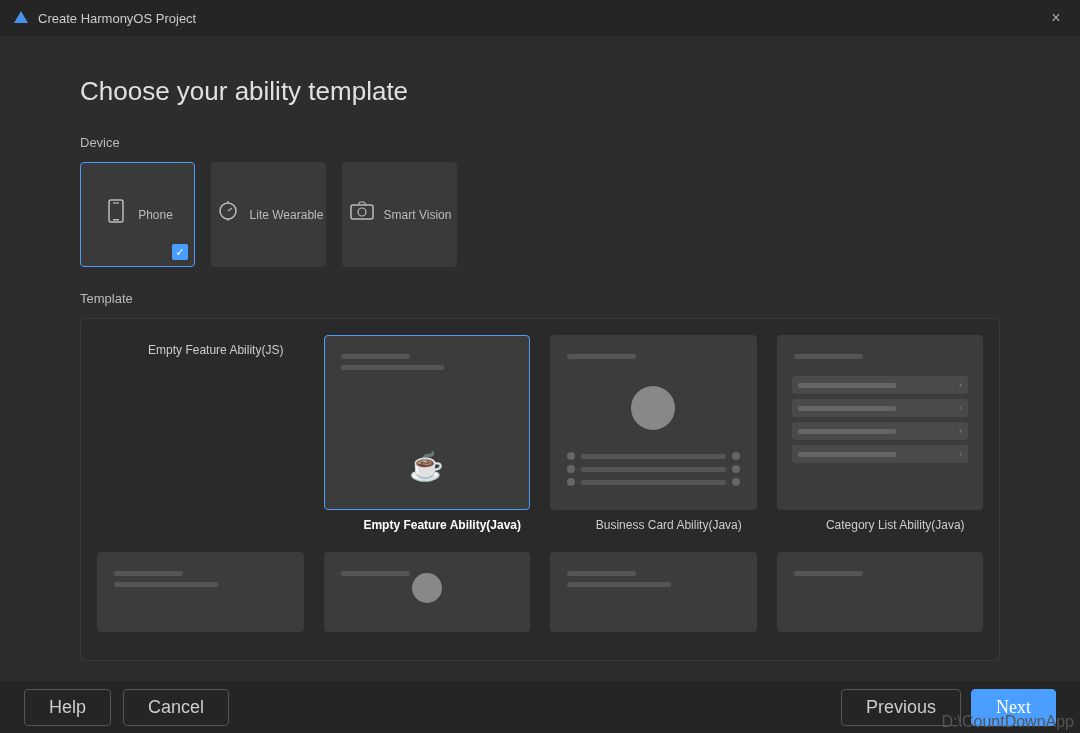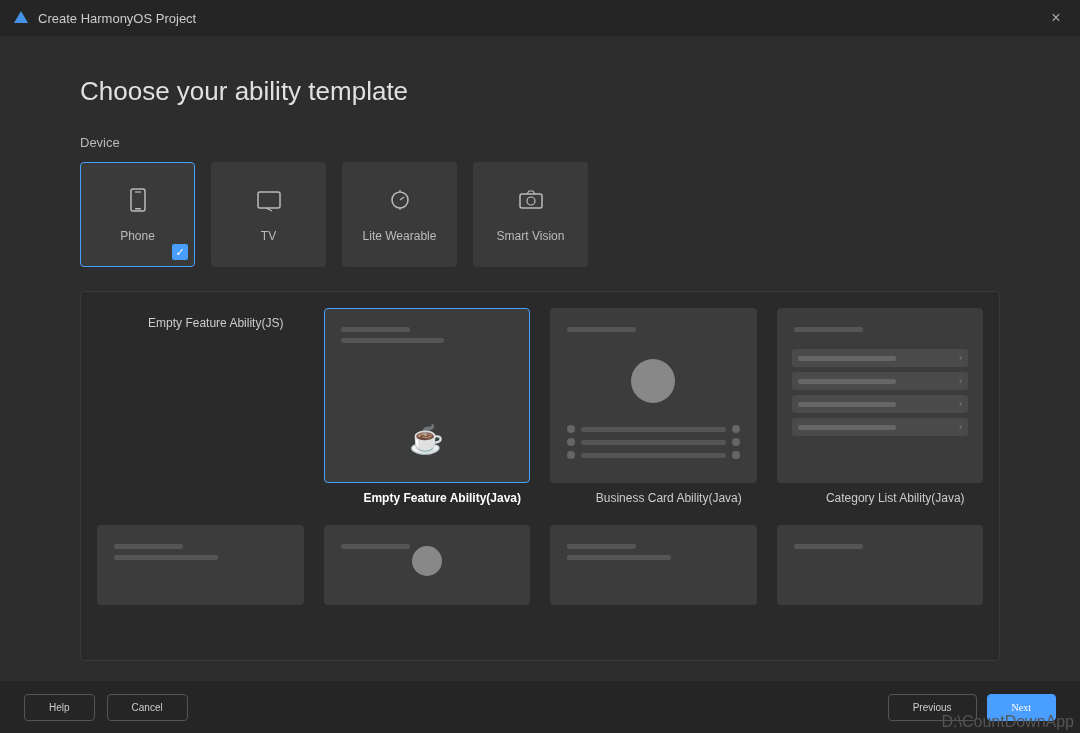--- a/index.html
+++ b/index.html
@@ -82,21 +82,21 @@
       margin-bottom: 24px;
     }
 
     .device-card {
       width: 115px;
       height: 105px;
       background: #3a3a3a;
       border-radius: 4px;
       border: 1.5px solid transparent;
       display: flex;
-      flex-direction: column;
+      flex-direction: row;
       align-items: center;
       justify-content: center;
       cursor: pointer;
       position: relative;
       gap: 8px;
     }
 
     .device-card.selected {
       border-color: #4a9eff;
     }
@@ -317,21 +317,21 @@
 
     .footer-right {
       margin-left: auto;
       display: flex;
       gap: 10px;
     }
 
     .btn {
       padding: 7px 24px;
       border-radius: 4px;
-      font-size: 10px;
+      font-size: 18px;
       cursor: pointer;
       border: 1px solid #555;
       background: transparent;
       color: #ccc;
     }
 
     .btn-primary {
       background: #4a9eff;
       border-color: #4a9eff;
       color: #fff;
@@ -376,29 +376,20 @@
             <line x1="11" y1="6" x2="17" y2="6" stroke="#bbb" stroke-width="1.2"></line>
             <rect x="11" y="22" width="6" height="1.5" rx="0.5" fill="#bbb"></rect>
           </svg>
         </div>
         <div class="device-name">Phone</div>
         <div class="device-check">✓</div>
       </div>
 
 
 
-      <div class="device-card">
-        <div class="device-icon">
-          <svg width="28" height="28" viewBox="0 0 28 28" fill="none">
-            <rect x="3" y="6" width="22" height="16" rx="2" stroke="#bbb" stroke-width="1.5" fill="none"></rect>
-            <line x1="11" y1="22" x2="17" y2="25" stroke="#bbb" stroke-width="1.2"></line>
-          </svg>
-        </div>
-        <div class="device-name">TV</div>
-      </div>
 
 
       <div class="device-card">
         <div class="device-icon">
           <svg width="28" height="28" viewBox="0 0 28 28" fill="none">
             <circle cx="14" cy="14" r="8" stroke="#bbb" stroke-width="1.5" fill="none"></circle>
             <line x1="14" y1="6" x2="14" y2="4" stroke="#bbb" stroke-width="1.2"></line>
             <line x1="14" y1="24" x2="14" y2="22" stroke="#bbb" stroke-width="1.2"></line>
             <line x1="14" y1="14" x2="18" y2="11" stroke="#bbb" stroke-width="1.2"></line>
           </svg>
@@ -413,20 +404,21 @@
             <circle cx="14" cy="15" r="4" stroke="#bbb" stroke-width="1.2" fill="none"></circle>
             <path d="M10 8 L12 5 L16 5 L18 8" stroke="#bbb" stroke-width="1.2" fill="none"></path>
           </svg>
         </div>
         <div class="device-name">Smart Vision</div>
       </div>
 
     </div>
 
     <div class="template-section">
+      <div class="section-label">Template</div>
       <div class="template-grid-wrapper">
         <div class="template-grid">
 
           <div class="template-card">
             <div class="template-name">Empty Feature Ability(JS)</div>
           </div>
 
           <div class="template-card selected">
             <div class="template-preview">
               <div class="mock-lines">

